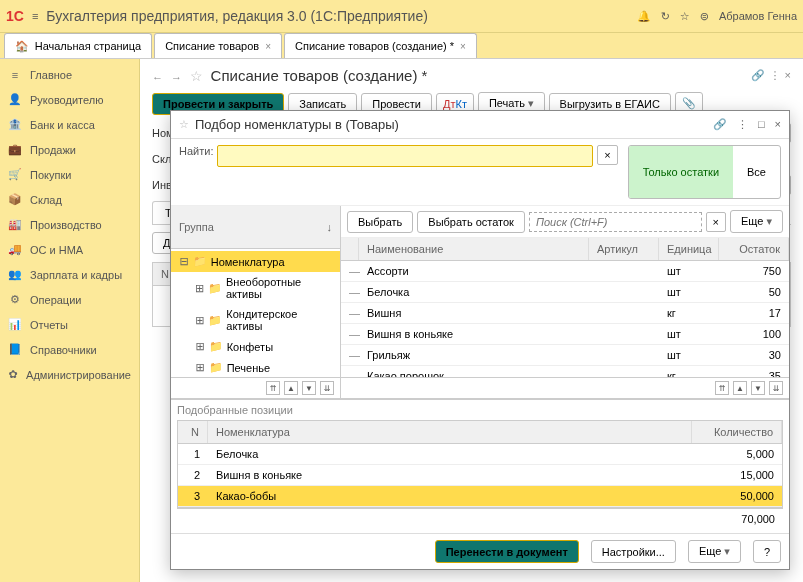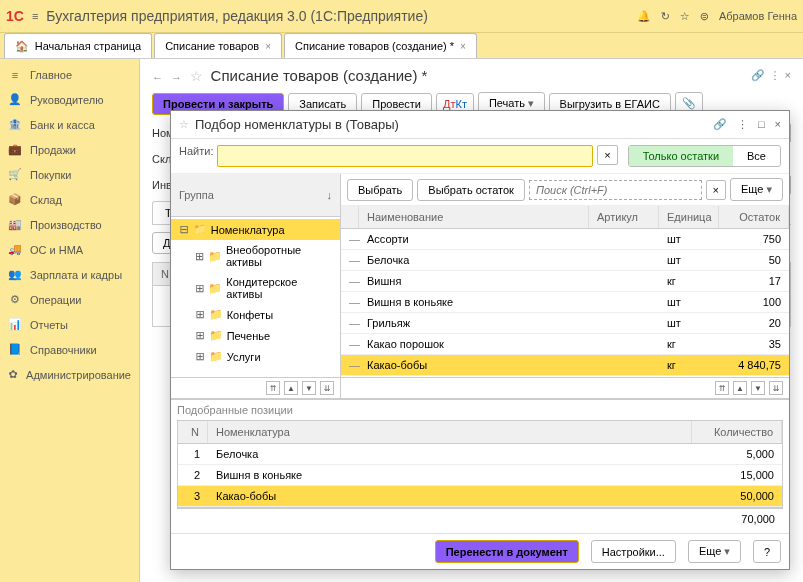--- a/index.html
+++ b/index.html
@@ -24,21 +24,21 @@
 .sidebar-item .icon { width: 14px; text-align: center; color: #666; }
 
 .content { flex: 1; background: #fff; padding: 8px 12px; overflow: hidden; position: relative; }
 .page-title { display: flex; align-items: center; gap: 8px; margin-bottom: 8px; }
 .page-title .star { color: #bbb; font-size: 14px; }
 .page-title h2 { font-size: 15px; font-weight: normal; color: #333; }
 .page-title .nav { margin-left: auto; color: #888; display: flex; gap: 4px; }
 
 .toolbar { display: flex; gap: 4px; margin-bottom: 8px; align-items: center; }
 .btn { border: 1px solid #bbb; background: #fff; padding: 4px 10px; border-radius: 3px; cursor: pointer; font-size: 11px; }
-.btn.primary { background: #8b5cf6; border-color: #d4a800; font-weight: bold; }
+.btn.primary { background: #0f766e; border-color: #d4a800; font-weight: bold; }
 .btn.icon-only { padding: 4px 6px; }
 .btn.dd::after { content: " ▾"; color: #666; }
 
 .form-row { display: flex; align-items: center; gap: 8px; margin-bottom: 6px; font-size: 11px; }
 .form-row label { color: #333; min-width: 50px; }
 .form-row input { border: 1px solid #bbb; padding: 3px 6px; font-size: 11px; border-radius: 2px; }
 .form-row input.wide { flex: 1; }
 .form-row input.yellow { background: #fffac0; }
 
 .subtabs { display: flex; border-bottom: 1px solid #ccc; margin-bottom: 6px; }
@@ -56,21 +56,21 @@
 .modal-head .star { color: #bbb; margin-right: 6px; }
 .modal-head .mtitle { flex: 1; font-size: 13px; color: #333; }
 .modal-head .mctl { display: flex; gap: 10px; color: #666; font-size: 11px; }
 .modal-head .mctl span { cursor: pointer; }
 
 .modal-search { display: flex; padding: 6px 8px; gap: 4px; align-items: flex-start; border-bottom: 1px solid #eee; }
 .modal-search label { font-size: 11px; color: #555; }
 .modal-search input { flex: 1; border: 1px solid #e0b000; background: #fffac0; padding: 4px 6px; border-radius: 2px; font-size: 11px; }
 .modal-search .clear { border: 1px solid #bbb; padding: 3px 6px; background: #fff; border-radius: 2px; cursor: pointer; }
 .modal-search .toggle { display: flex; border: 1px solid #bbb; border-radius: 3px; overflow: hidden; margin-left: 6px; }
-.modal-search .toggle span { padding: 4px 14px; cursor: pointer; font-size: 11px; }
+.modal-search .toggle span { padding: 20px 14px; cursor: pointer; font-size: 11px; }
 .modal-search .toggle span.active { background: #ccf3cc; color: #006400; }
 
 .modal-body { flex: 1; display: flex; min-height: 0; }
 .tree-pane { width: 170px; border-right: 1px solid #ccc; display: flex; flex-direction: column; overflow: hidden; }
 .tree-head { background: #f0f0f0; padding: 15px 8px; border-bottom: 1px solid #ccc; display: flex; justify-content: space-between; color: #666; font-size: 11px; }
 .tree { flex: 1; overflow: auto; padding: 2px 0; }
 .tree-node { padding: 4px 8px; display: flex; align-items: center; gap: 4px; cursor: pointer; font-size: 11px; }
 .tree-node .tgl { width: 10px; color: #666; text-align: center; }
 .tree-node .fld { color: #d4a800; }
 .tree-node.selected { background: #ffdb4d; }
@@ -370,21 +370,21 @@
             <div class="c-name">Вишня в коньяке</div>
             <div class="c-art"></div>
             <div class="c-unit">шт</div>
             <div class="c-rest">100</div>
           </div>
           <div class="list-row">
             <div class="dash">—</div>
             <div class="c-name">Грильяж</div>
             <div class="c-art"></div>
             <div class="c-unit">шт</div>
-            <div class="c-rest">20</div>
+            <div class="c-rest">30</div>
           </div>
           <div class="list-row">
             <div class="dash">—</div>
             <div class="c-name">Какао порошок</div>
             <div class="c-art"></div>
             <div class="c-unit">кг</div>
             <div class="c-rest">35</div>
           </div>
           <div class="list-row selected">
             <div class="dash">—</div>

